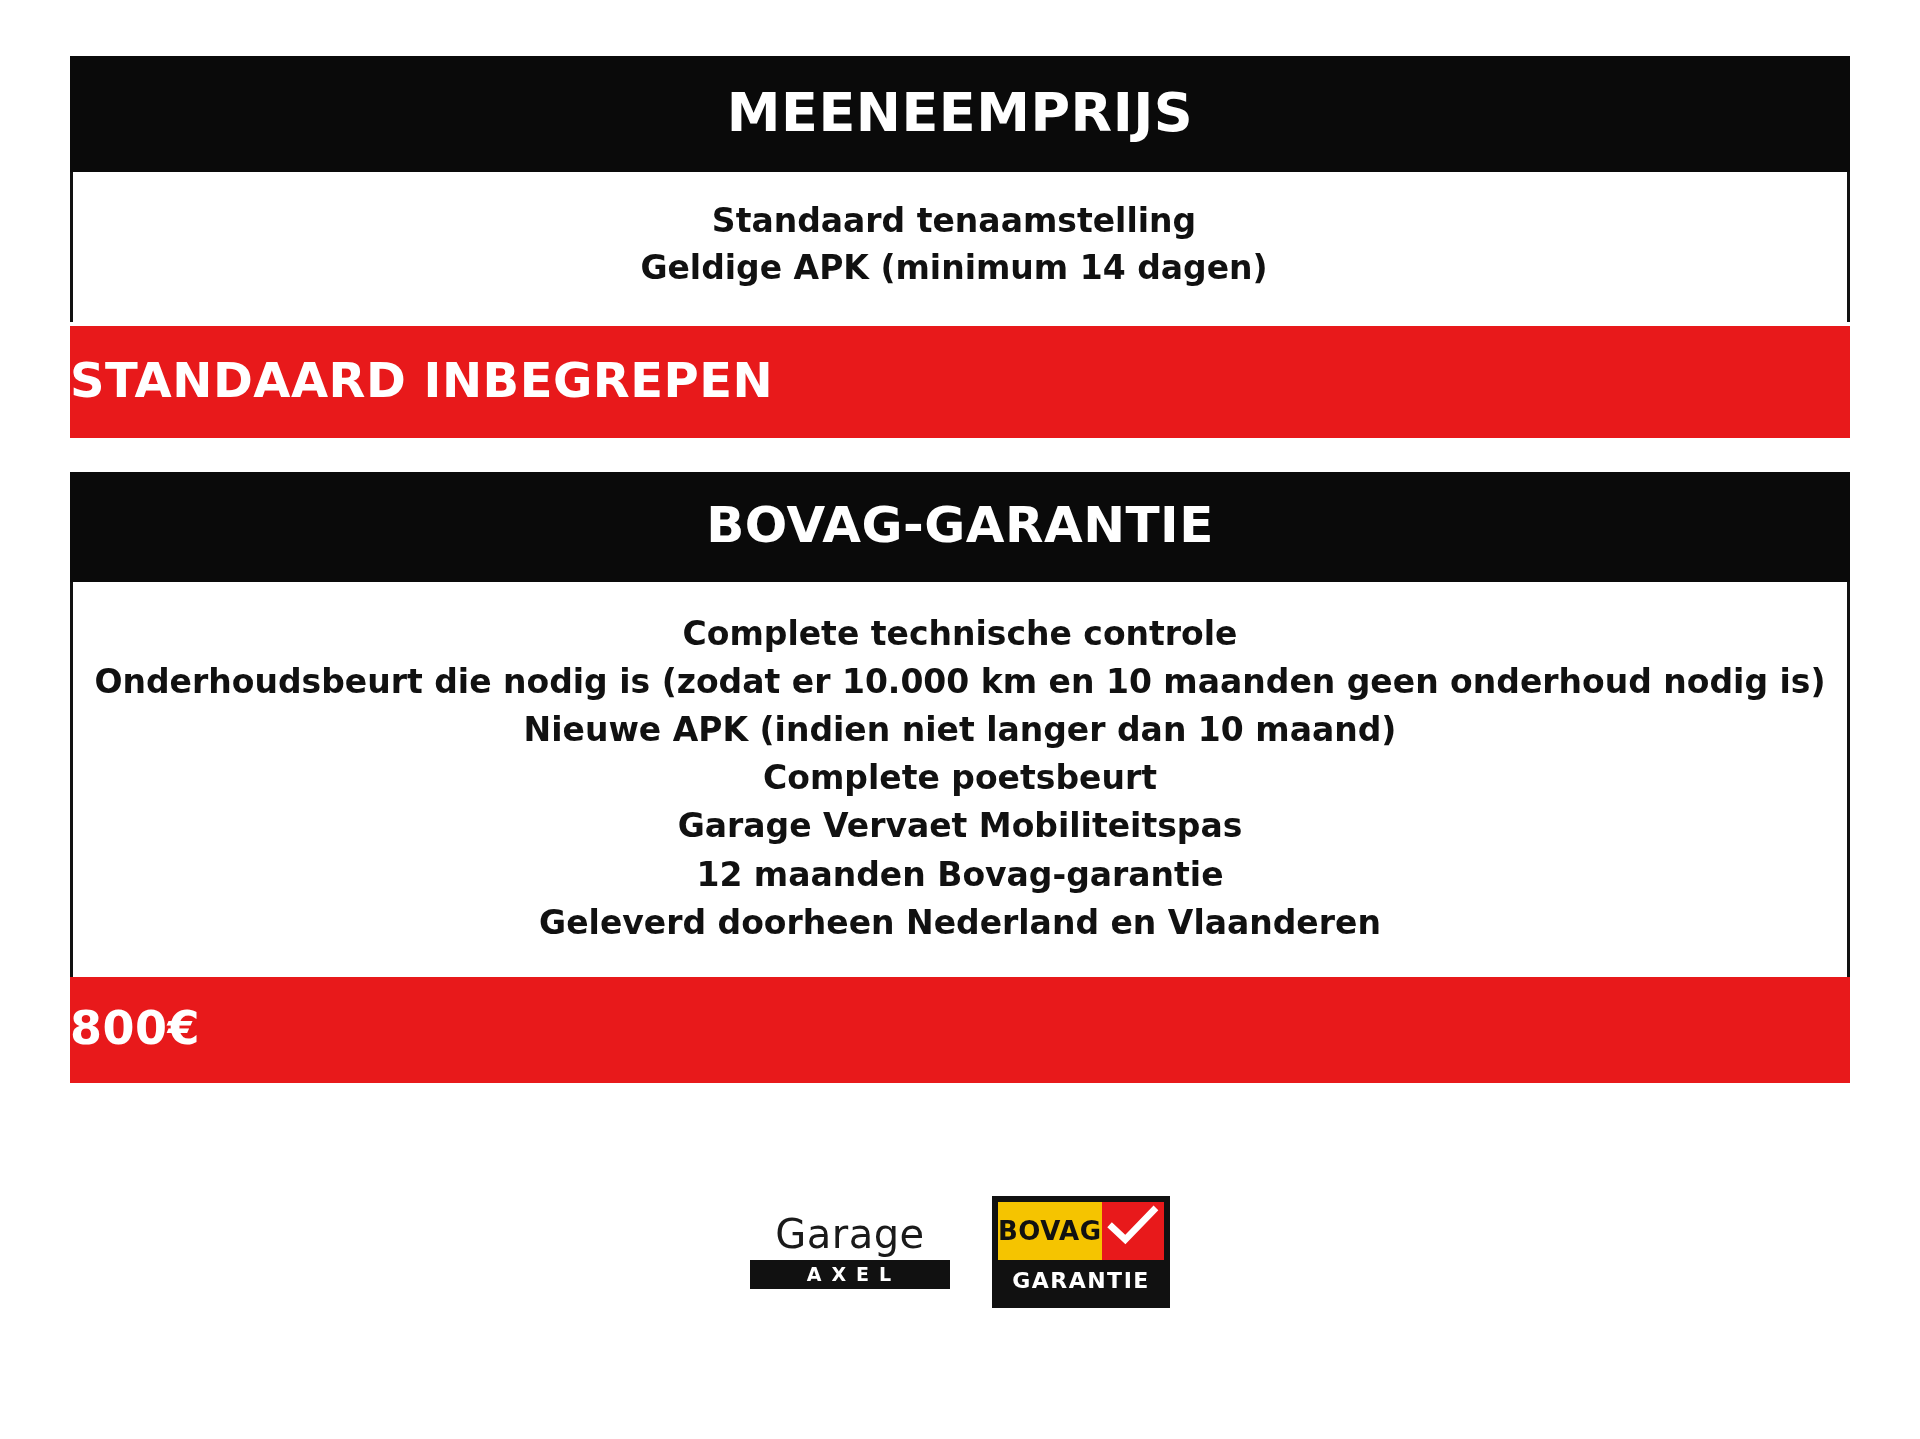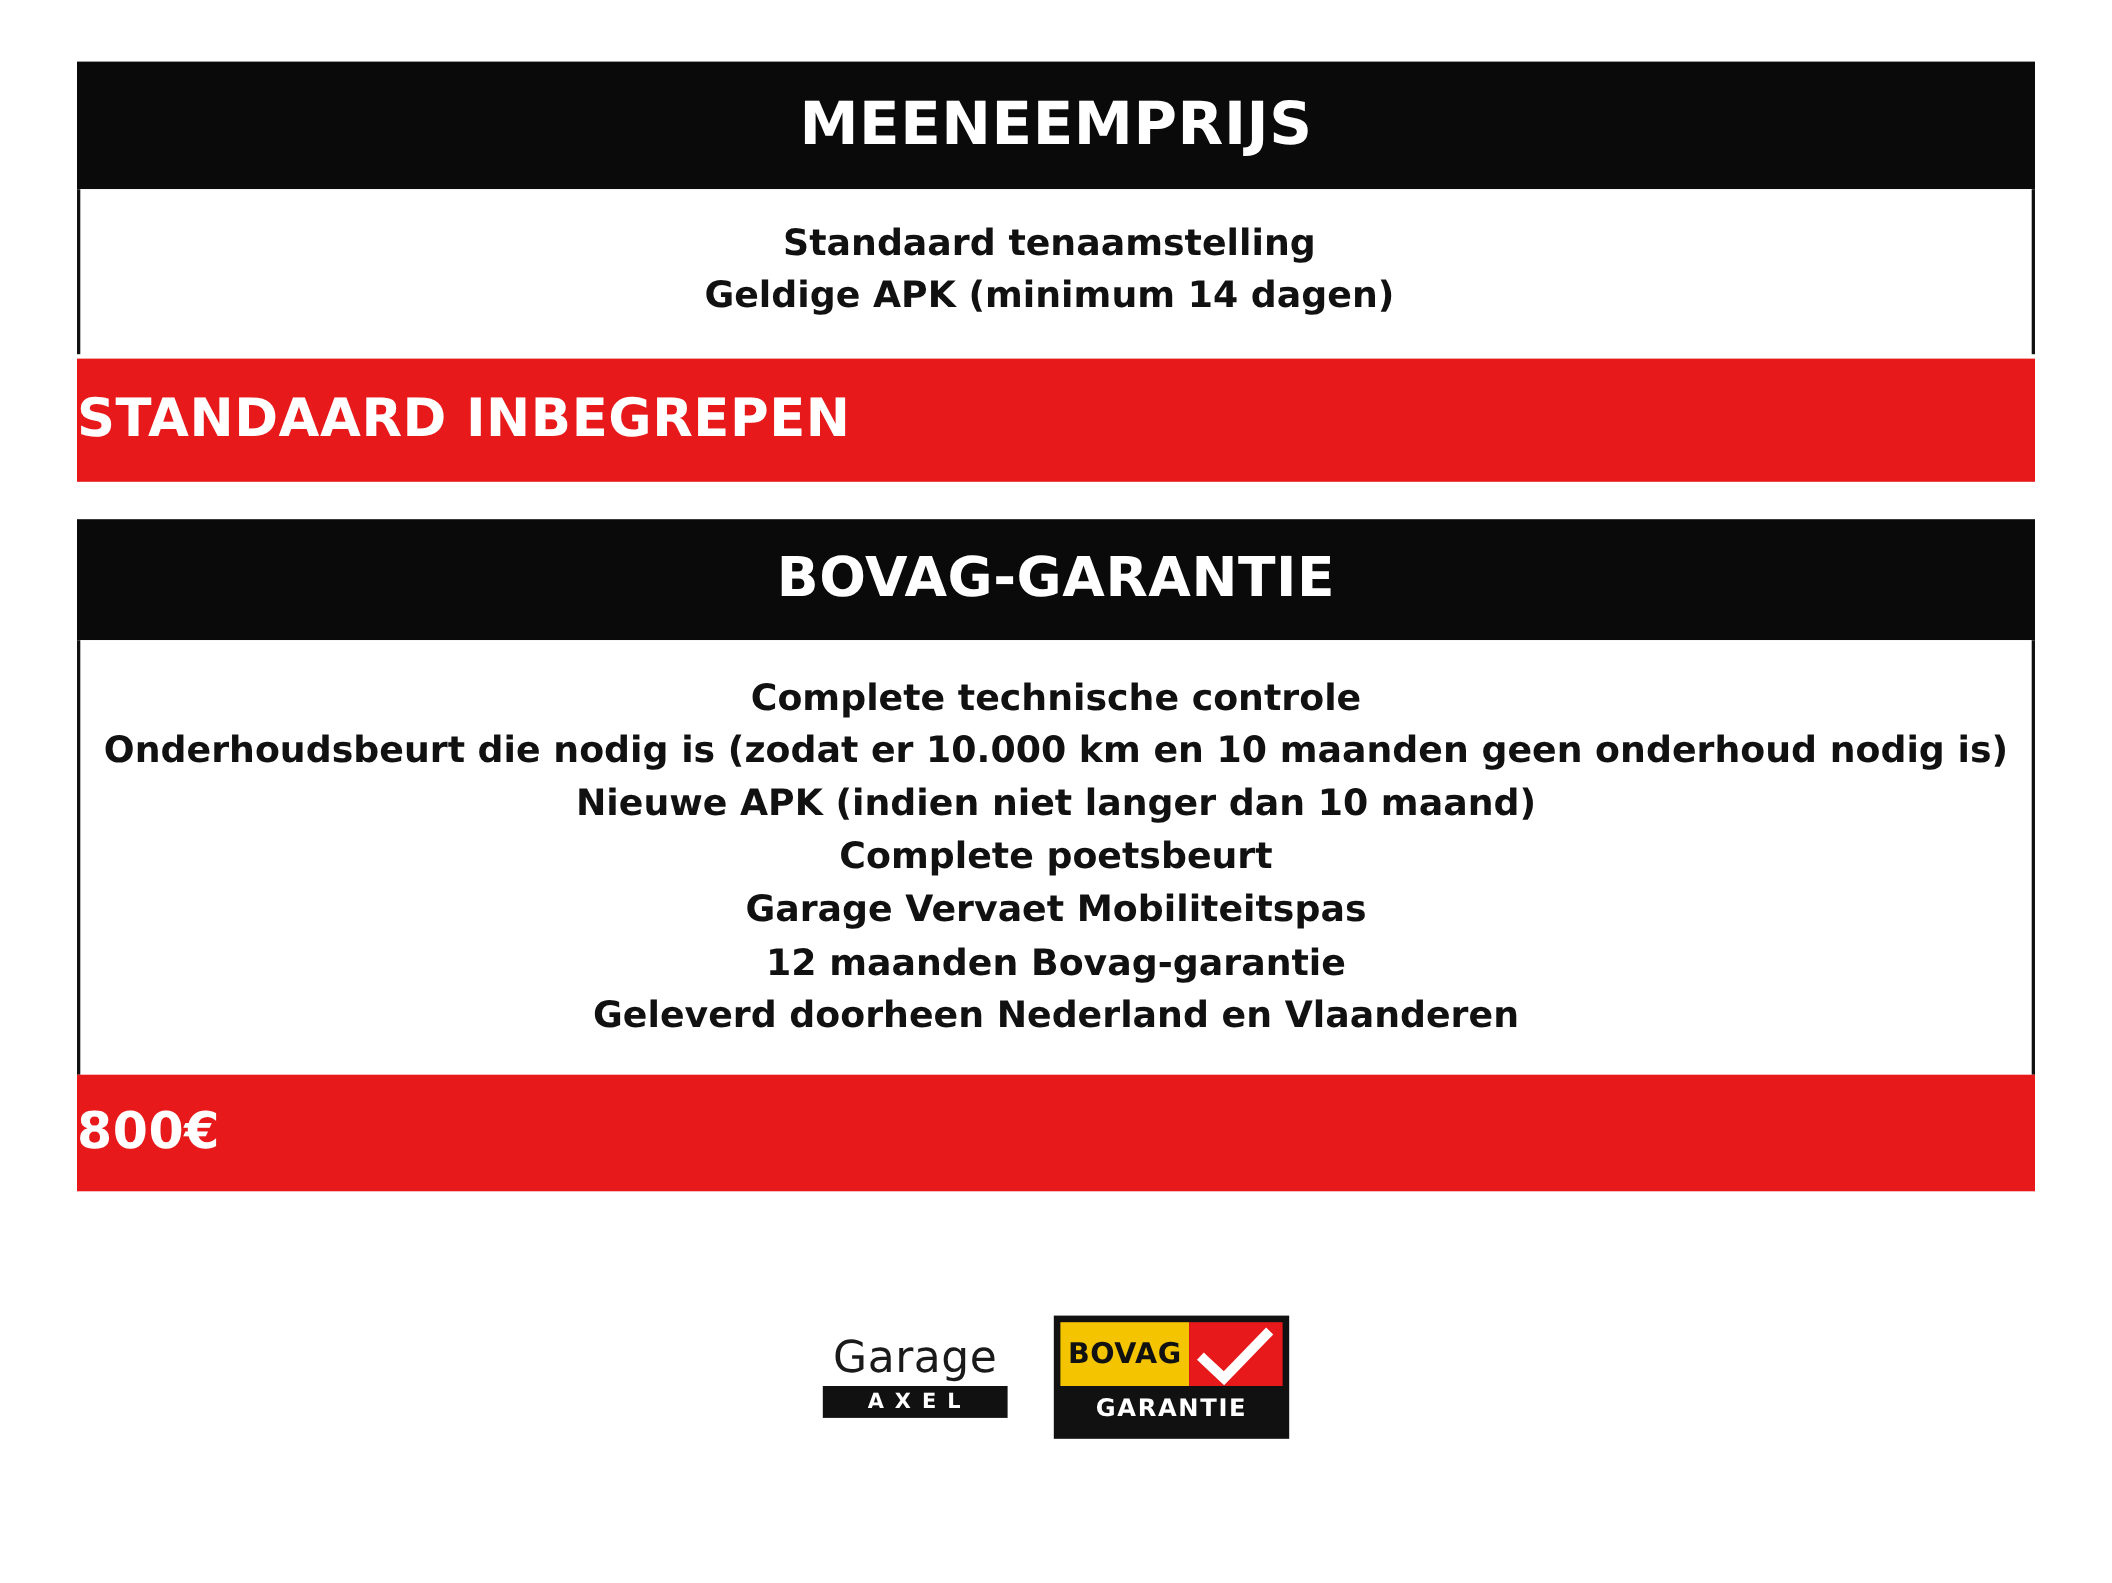--- a/index.html
+++ b/index.html
@@ -118,27 +118,27 @@
     margin-top: -2px;
   }
   .logo-axel-bar {
     margin-top: 6px;
     background: #111111;
     color: #ffffff;
     font-size: 19px;
     font-weight: bold;
     letter-spacing: 10px;
     padding: 5px 14px 5px 22px;
-    width: 168px;
+    width: 200px;
     box-sizing: border-box;
     text-align: center;
   }
 
   .logo-bovag {
-    width: 214px;
+    width: 178px;
     background: #111111;
     display: flex;
     flex-direction: column;
     align-items: stretch;
     padding: 6px;
     box-sizing: border-box;
   }
   .bovag-top {
     display: flex;
     height: 58px;

